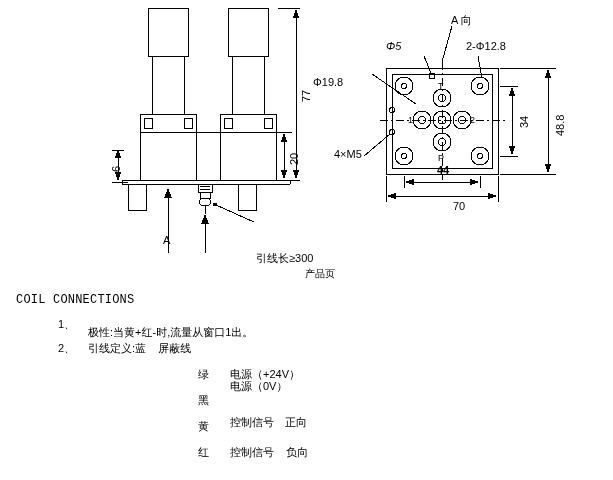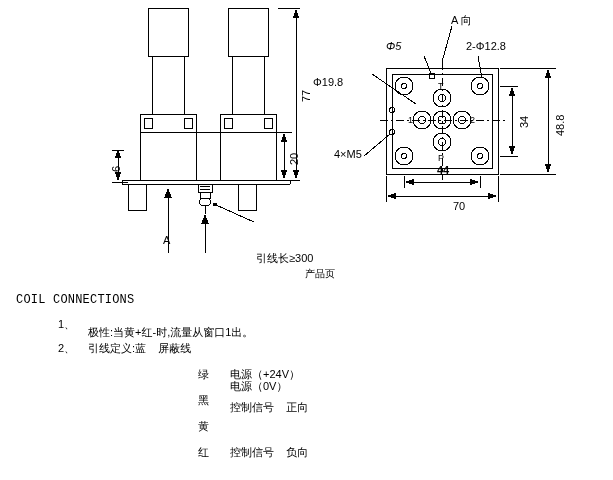--- a/index.html
+++ b/index.html
@@ -231,19 +231,19 @@
     <div class="lbl" style="left:58px; top:342px;">2、</div>
     <div class="lbl" style="left:88px; top:342px;">引线定义:蓝    屏蔽线</div>
 
     <div class="lbl" style="left:198px; top:368px;">绿</div>
     <div class="lbl" style="left:230px; top:368px;">电源（+24V）</div>
 
     <div class="lbl" style="left:198px; top:394px;">黑</div>
     <div class="lbl" style="left:230px; top:380px;">电源（0V）</div>
 
     <div class="lbl" style="left:198px; top:420px;">黄</div>
-    <div class="lbl" style="left:230px; top:401px;">控制信号    正向</div>
+    <div class="lbl" style="left:230px; top:416px;font-family:Liberation Serif, serif;">控制信号    正向</div>
 
     <div class="lbl" style="left:198px; top:446px;">红</div>
     <div class="lbl" style="left:230px; top:446px;text-align:center;">控制信号    负向</div>
   </div>
 
 </div>
 
 </body></html>

